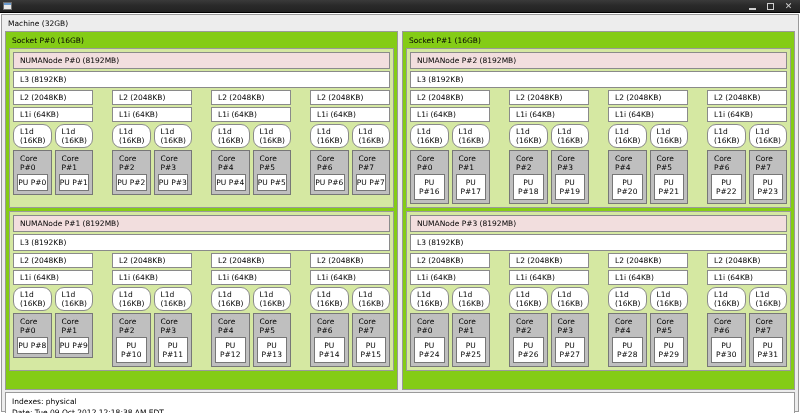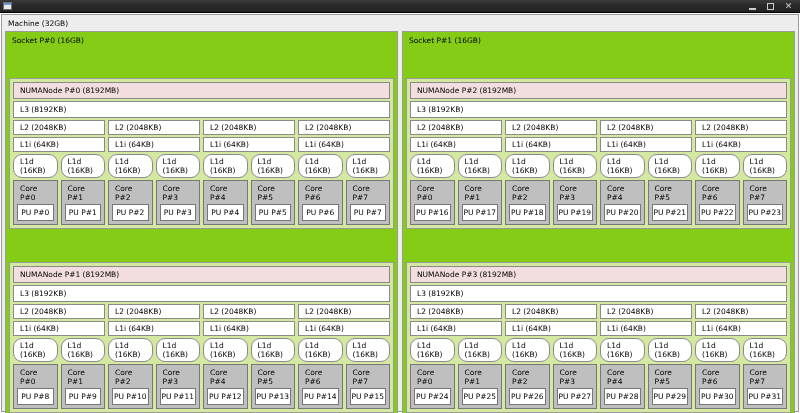--- a/index.html
+++ b/index.html
@@ -55,31 +55,31 @@
     box-sizing:border-box;padding:2px 3px 18px 3px;
     display:flex;flex-direction:column;
   }
   .socket-label{padding:2px 2px 3px 3px;font-size:7.5px;}
   .numa-list{display:flex;flex-direction:column;gap:3px;flex:1;}
 
   
   .numa{
     background:#d5e8a2;border:1px solid #9a9a9a;
     box-sizing:border-box;padding:3px;
-    display:flex;flex-direction:column;gap:2px;flex:1;margin-top:30px;
+    display:flex;flex-direction:column;gap:2px;flex:1;
   }
   .numa-mem{
     background:#f2dede;border:1px solid #8a8a8a;
     box-sizing:border-box;padding:3px 0 3px 6px;font-size:7.5px;
   }
   .l3{
     background:#ffffff;border:1px solid #8a8a8a;
     box-sizing:border-box;padding:3px 0 3px 6px;font-size:7.5px;
   }
-  .l2row{display:flex;gap:3px;}
+  .l2row{display:flex;gap:19px;}
   .l2group{
     flex:1;display:flex;flex-direction:column;gap:2px;
   }
   .cachebox{
     background:#ffffff;border:1px solid #8a8a8a;
     box-sizing:border-box;padding:2px 0 2px 6px;font-size:7.5px;
   }
   .l1drow{display:flex;gap:3px;}
   .l1drow .cachebox{flex:1;border-radius:9px;}
   .corerow{display:flex;gap:3px;border-radius:22px;}

